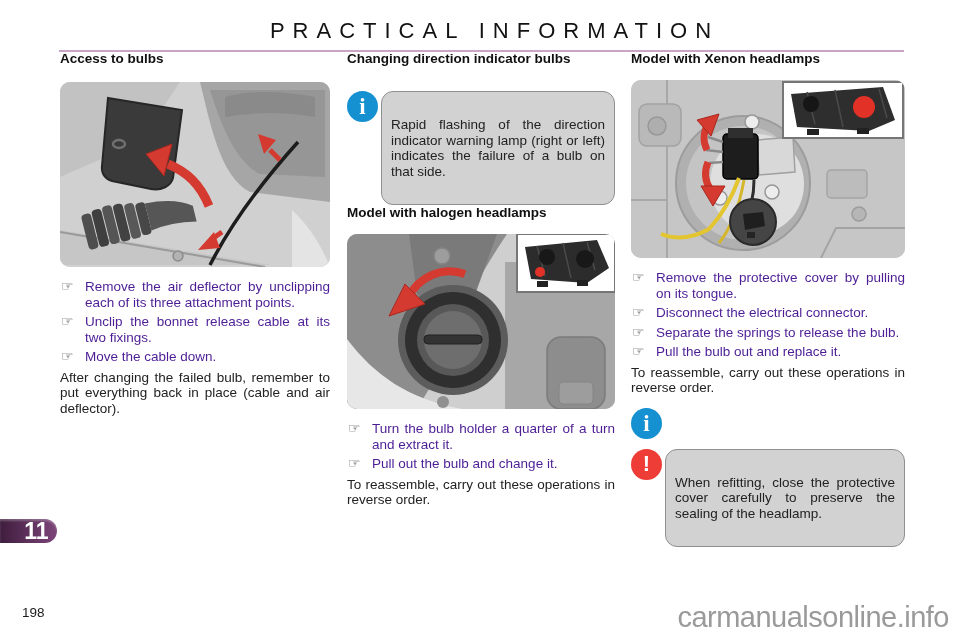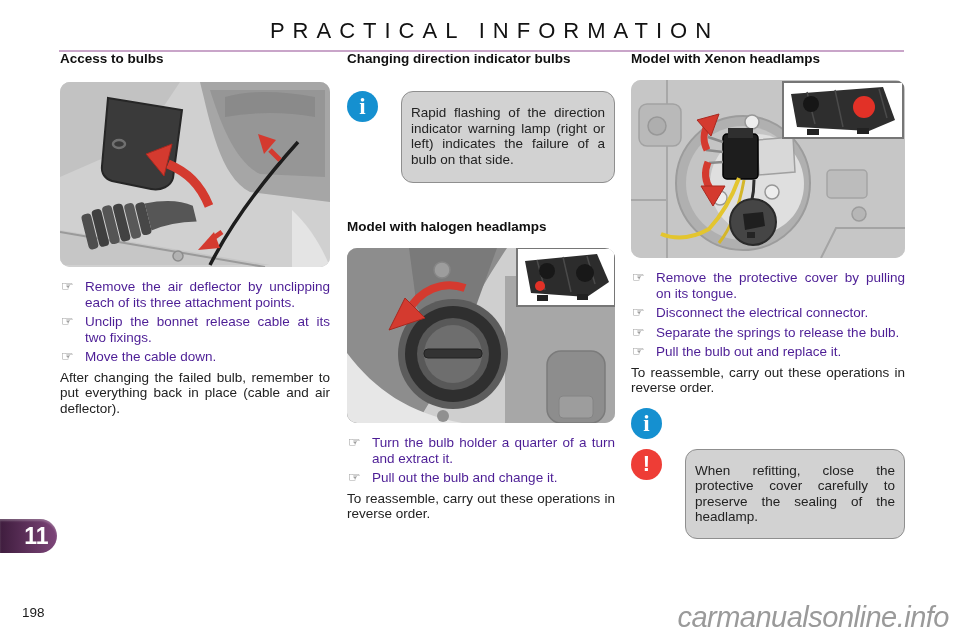--- a/index.html
+++ b/index.html
@@ -66,51 +66,49 @@
   }
   .note-icon.warn {
     background: #ee3d36;
     font-weight: bold; font-size: 22px; line-height: 1;
   }
   .note-box {
     flex: 1;
     background: #d2d2d2;
     border: 1px solid #8f8f8f;
     border-radius: 12px;
-    padding: 13px 9px;
-    margin-left: 20px;
+    padding: 25px 9px;
   }
   .note-box .para { font-size: 13.5px; }
   .nb-tall  { min-height: 92px; }
   .nb-amber { min-height: 86px; }
   .nb-warn  { min-height: 74px; }
   .note-ind   { margin-top: 24px; }
   .note-amber { margin-top: 12px; }
   .note-warn  { margin-top: 10px; }
-  .sub-heading { margin-top: 36px; }
+  .sub-heading { }
   
   .chapter-tab {
     position: absolute; left: 0; top: 519px;
-    width: 57px; height: 34px;
+    width: 57px; height: 24px;
     background: linear-gradient(to right, #3f1d3e, #7d4579);
     border-radius: 0 19px 19px 0;
     display: flex; align-items: center; justify-content: center;
     color: #fff; font-size: 23px; font-weight: bold;
     box-shadow: inset 0 2px 2px rgba(255,255,255,0.25);
     padding-left: 16px;
   }
   .page-number {
     position: absolute; left: 22px; top: 605px;
     font-size: 13.5px; color: #1a1a1a;
   }
   .watermark {
     position: absolute; right: 11px; top: 601px;
     font-size: 29px; color: #9a9a9a; letter-spacing: -0.5px;
     white-space: nowrap;
-    font-style: italic;
   }
 </style>
 </head>
 <body>
 
 <div class="page">
 
   <div class="hdr-title">PRACTICAL INFORMATION</div>
   <div class="hdr-rule"></div>
 

